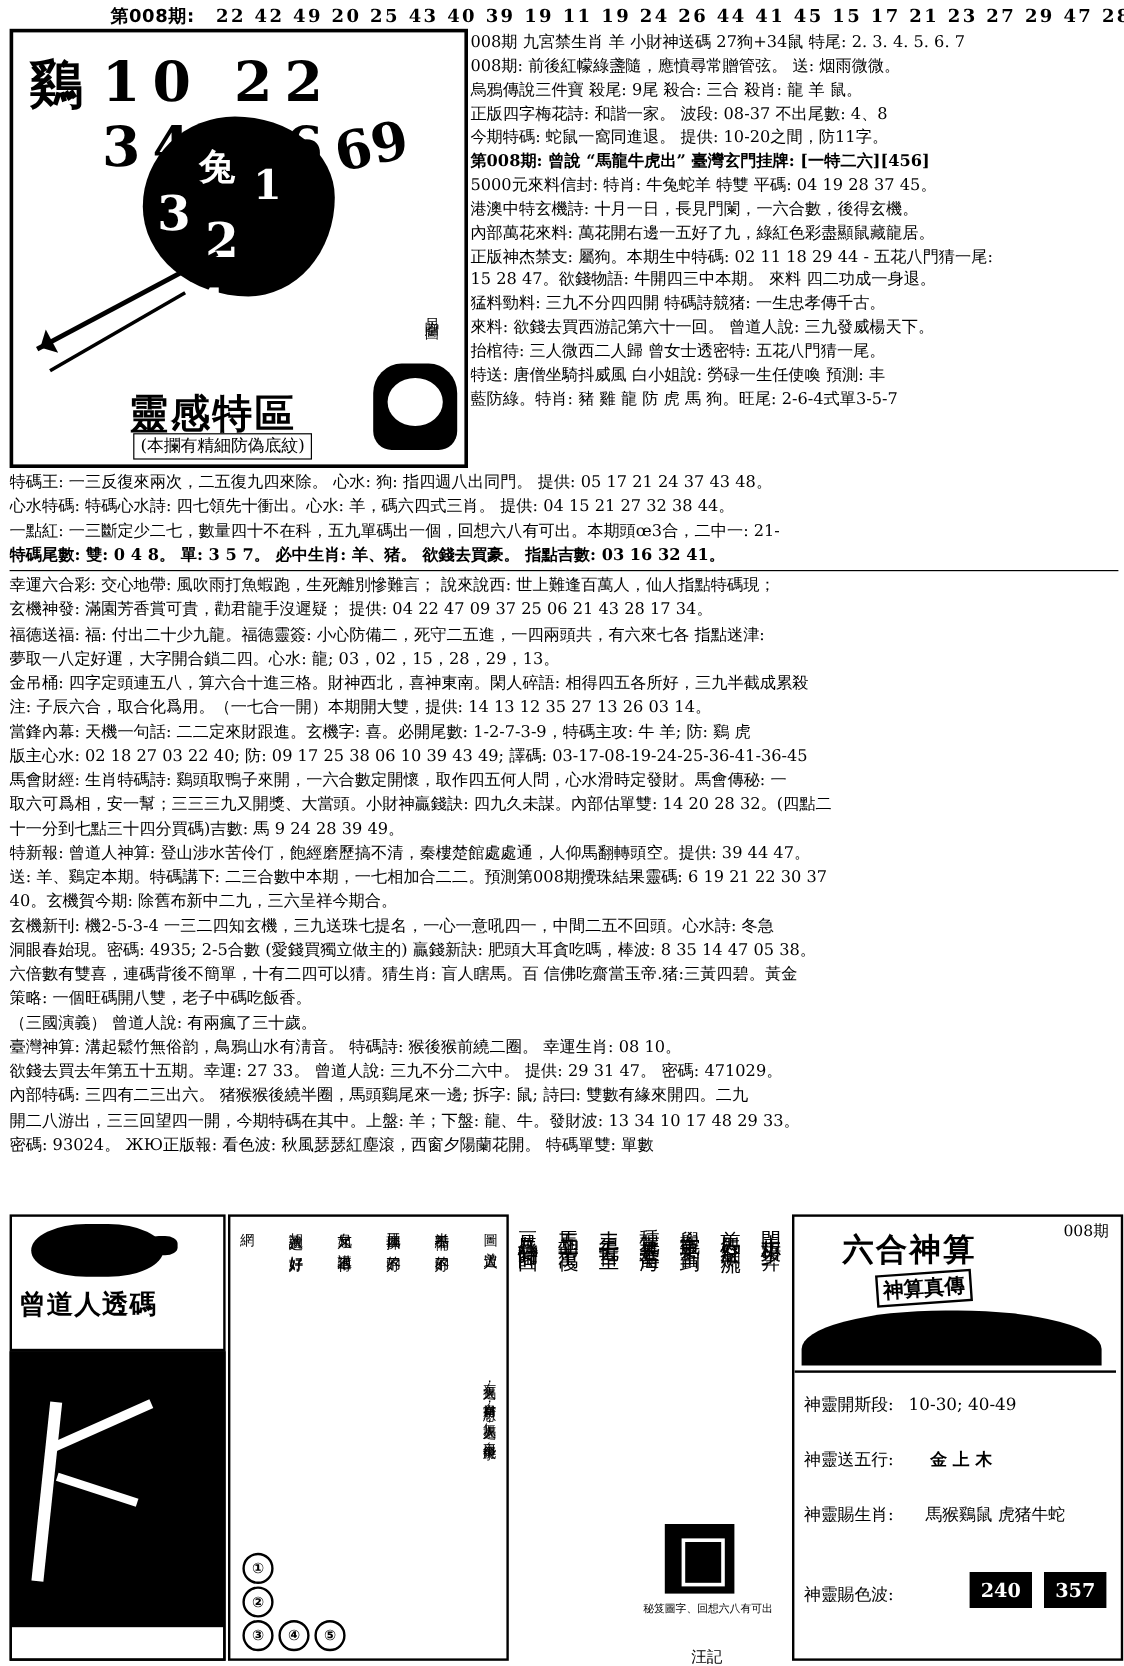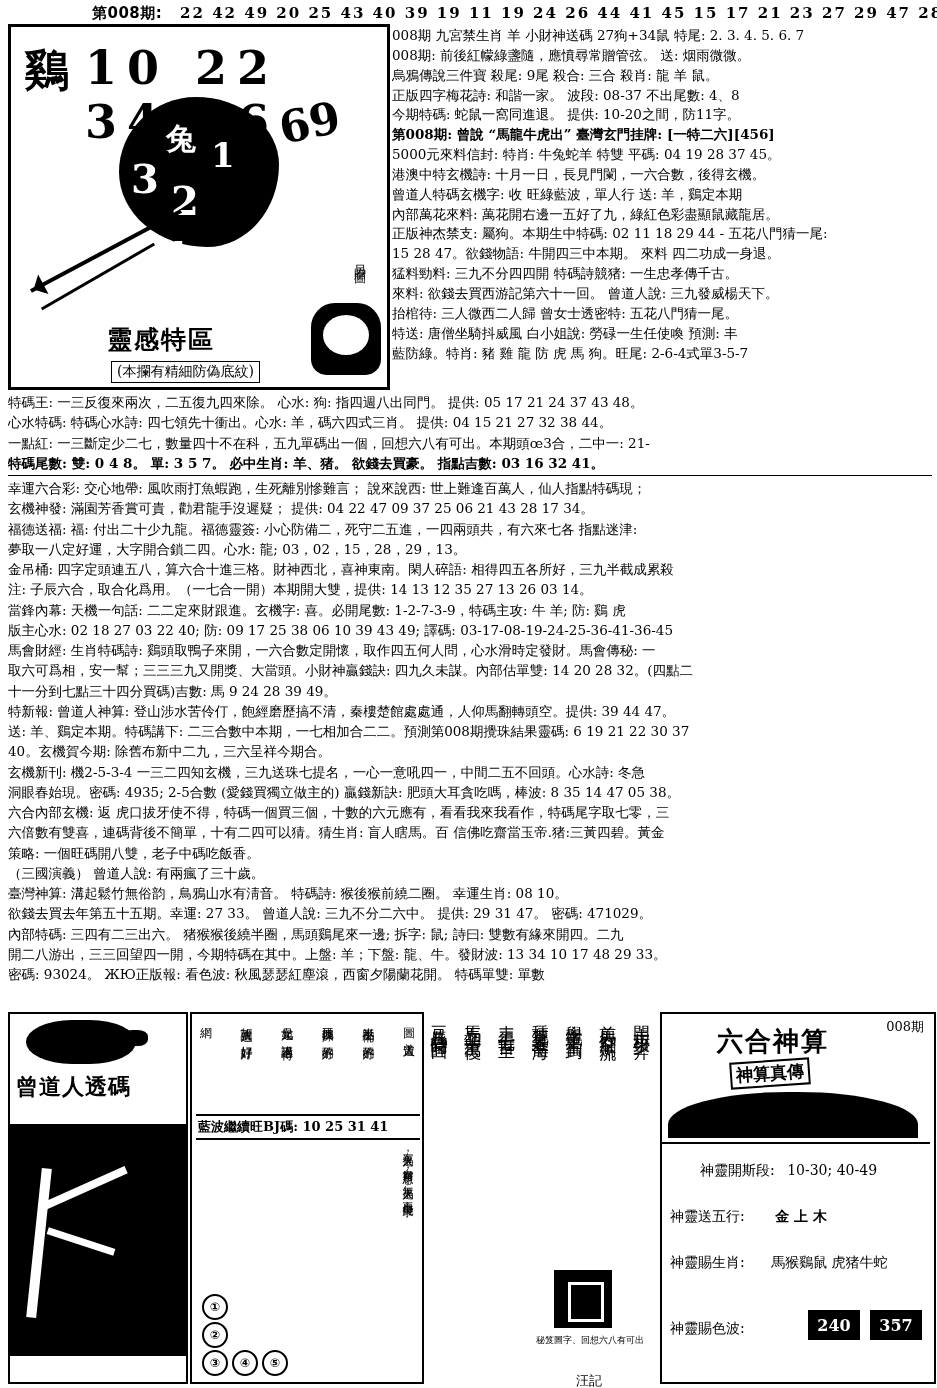--- a/index.html
+++ b/index.html
@@ -19,21 +19,21 @@
   .n3{left:120px;top:128px;font-size:40px;}
   .n2{left:160px;top:150px;font-size:40px;}
   .n1{left:200px;top:108px;font-size:34px;}
   .n4{left:150px;top:205px;font-size:40px;}
   .n0{left:195px;top:218px;font-size:40px;}
   .rabbit{position:absolute;left:155px;top:92px;font-size:30px;color:#fff;font-family:"DejaVu Serif","Liberation Serif",serif;font-weight:bold;}
   .num69{position:absolute;left:268px;top:70px;font-size:44px;font-weight:bold;font-family:"DejaVu Serif","Liberation Serif",serif;transform:rotate(-12deg);}
   .arrow{position:absolute;left:10px;top:222px;width:170px;height:4px;background:#000;transform:rotate(-28deg);}
   .arrow:before{content:"";position:absolute;left:-8px;top:-9px;border:11px solid transparent;border-right-color:#000;}
   .arrow2{position:absolute;left:22px;top:248px;width:130px;height:3px;background:#000;transform:rotate(-30deg);}
-  .title-band{position:absolute;left:96px;top:296px;font-size:25px;font-weight:bold;font-family:"DejaVu Serif","Liberation Serif",serif;letter-spacing:2px;}
+  .title-band{position:absolute;left:96px;top:296px;font-size:33px;font-weight:bold;font-family:"DejaVu Serif","Liberation Serif",serif;letter-spacing:2px;}
   .title-sub{position:absolute;left:100px;top:334px;font-size:14px;border:1px solid #000;padding:1px 5px;font-family:"DejaVu Serif","Liberation Serif",serif;}
   .dog{position:absolute;left:300px;top:276px;width:70px;height:72px;background:#000;border-radius:34% 34% 22% 22%;}
   .dogface{position:absolute;left:312px;top:288px;width:46px;height:40px;background:#fff;border-radius:50%;}
   .smallchar{position:absolute;left:340px;top:228px;font-size:12px;writing-mode:vertical-rl;font-family:"DejaVu Serif","Liberation Serif",serif;}
   
   .rcol{position:absolute;left:392px;top:26px;width:540px;font-family:"DejaVu Serif","Liberation Serif",serif;font-size:13.5px;line-height:1.47;}
   .rcol .row{white-space:nowrap;overflow:hidden;}
   .b{font-weight:bold;}
   
   .mid{position:absolute;left:8px;top:392px;width:924px;font-family:"DejaVu Serif","Liberation Serif",serif;font-size:13.5px;line-height:1.5;}
@@ -58,21 +58,21 @@
   .p2 .circ{position:absolute;width:22px;height:22px;border:2px solid #000;border-radius:50%;display:flex;align-items:center;justify-content:center;font-size:12px;font-weight:bold;}
   .p3{position:absolute;left:418px;top:0;width:228px;height:368px;}
   .poem{position:absolute;left:0;top:0;width:228px;height:250px;display:flex;flex-direction:row-reverse;justify-content:space-between;font-family:"DejaVu Serif","Liberation Serif",serif;}
   .poem .c{writing-mode:vertical-rl;text-orientation:upright;font-size:17px;line-height:1.5;letter-spacing:3px;}
   .p3 .seal{position:absolute;left:128px;top:258px;width:58px;height:58px;background:#000;}
   .p3 .seal:after{content:"";position:absolute;left:14px;top:12px;width:30px;height:34px;border:3px solid #fff;}
   .p3 .cap{position:absolute;left:110px;top:322px;font-size:9px;font-family:"DejaVu Serif","Liberation Serif",serif;}
   .p3 .cap2{position:absolute;left:150px;top:360px;font-size:13px;font-family:"DejaVu Serif","Liberation Serif",serif;}
   .p4{position:absolute;left:652px;top:0;width:272px;height:368px;border:2px solid #000;overflow:hidden;}
   .p4 .banner{position:absolute;left:0;top:0;width:268px;height:128px;border-bottom:2px solid #000;overflow:hidden;}
-  .p4 .btitle{position:absolute;left:40px;top:10px;font-size:26px;font-weight:bold;font-family:"DejaVu Serif","Liberation Serif",serif;letter-spacing:2px;margin-left:15px;}
+  .p4 .btitle{position:absolute;left:40px;top:10px;font-size:26px;font-weight:bold;font-family:"DejaVu Serif","Liberation Serif",serif;letter-spacing:2px;}
   .p4 .bsub{position:absolute;left:68px;top:46px;font-size:17px;font-weight:bold;font-family:"DejaVu Serif","Liberation Serif",serif;border:2px solid #000;padding:0 4px;transform:rotate(-4deg);}
   .p4 .issue{position:absolute;right:6px;top:6px;font-size:13px;font-family:"DejaVu Serif","Liberation Serif",serif;text-align:right;line-height:1.1;}
   .p4 .hill{position:absolute;left:6px;top:78px;width:250px;height:46px;background:#000;border-radius:48% 48% 0 0/70% 70% 0 0;}
   .p4 .row4{position:absolute;left:8px;font-size:14px;font-family:"DejaVu Serif","Liberation Serif",serif;white-space:nowrap;}
   .p4 .swatch{position:absolute;width:52px;height:30px;background:#000;color:#fff;display:flex;align-items:center;justify-content:center;font-size:16px;font-weight:bold;font-family:"DejaVu Serif","Liberation Serif",serif;}
 </style>
 </head>
 <body>
 
 <div class="page">
@@ -106,21 +106,20 @@
 
   <div class="rcol">
     <div class="row">008期 九宮禁生肖 羊 小財神送碼 27狗+34鼠 特尾: 2. 3. 4. 5. 6. 7</div>
     <div class="row">008期: 前後紅幪綠盞隨，應憤尋常贈管弦。 送: 烟雨微微。</div>
     <div class="row">烏鴉傳說三件寶  殺尾: 9尾 殺合: 三合 殺肖: 龍 羊 鼠。</div>
     <div class="row">正版四字梅花詩: 和諧一家。        波段: 08-37        不出尾數: 4、8</div>
     <div class="row">今期特碼: 蛇鼠一窩同進退。         提供: 10-20之間，防11字。</div>
     <div class="row b">第008期: 曾說  “馬龍牛虎出”    臺灣玄門挂牌: [一特二六][456]</div>
     <div class="row">5000元來料信封: 特肖: 牛兔蛇羊 特雙 平碼: 04 19 28 37 45。</div>
     <div class="row">港澳中特玄機詩: 十月一日，長見門闌，一六合數，後得玄機。</div>
-    <div class="row">曾道人特碼玄機字:      收 旺綠藍波，單人行 送:  羊，鷄定本期</div>
     <div class="row">內部萬花來料: 萬花開右邊一五好了九，綠紅色彩盡顯鼠藏龍居。</div>
     <div class="row">正版神杰禁支:     屬狗。本期生中特碼: 02 11 18 29 44 - 五花八門猜一尾:</div>
     <div class="row">15 28 47。欲錢物語:   牛開四三中本期。  來料  四二功成一身退。</div>
     <div class="row">猛料勁料:   三九不分四四開       特碼詩競猪:  一生忠孝傳千古。</div>
     <div class="row">來料:  欲錢去買西游記第六十一回。    曾道人說:  三九發威楊天下。</div>
     <div class="row">抬棺待:    三人微西二人歸             曾女士透密特:  五花八門猜一尾。</div>
     <div class="row">特送:   唐僧坐騎抖威風      白小姐說:  勞碌一生任使喚  預測: 丰</div>
     <div class="row">藍防綠。特肖: 豬 雞 龍 防 虎 馬 狗。旺尾: 2-6-4式單3-5-7</div>
   </div>
 
@@ -139,21 +138,20 @@
     <div class="row">當鋒內幕:   天機一句話: 二二定來財跟進。玄機字: 喜。必開尾數: 1-2-7-3-9，特碼主攻: 牛 羊;  防: 鷄 虎</div>
     <div class="row">版主心水: 02 18 27 03 22 40;   防: 09 17 25 38 06 10 39 43 49;  譯碼: 03-17-08-19-24-25-36-41-36-45</div>
     <div class="row">馬會財經:     生肖特碼詩:   鷄頭取鴨子來開，一六合數定開懷，取作四五何人問，心水滑時定發財。馬會傳秘: 一</div>
     <div class="row">取六可爲相，安一幫；三三三九又開獎、大當頭。小財神贏錢訣:   四九久未謀。內部估單雙:   14 20 28 32。(四點二</div>
     <div class="row">十一分到七點三十四分買碼)吉數:  馬 9 24 28 39 49。</div>
     <div class="row">特新報:     曾道人神算: 登山涉水苦伶仃，飽經磨歷搞不清，秦樓楚館處處通，人仰馬翻轉頭空。提供: 39 44 47。</div>
     <div class="row">送: 羊、鷄定本期。特碼講下: 二三合數中本期，一七相加合二二。預測第008期攪珠結果靈碼: 6 19 21 22 30 37</div>
     <div class="row">40。玄機賀今期: 除舊布新中二九，三六呈祥今期合。</div>
     <div class="row">玄機新刊:   機2-5-3-4   一三二四知玄機，三九送珠七提名，一心一意吼四一，中間二五不回頭。心水詩: 冬急</div>
     <div class="row">洞眼春始現。密碼: 4935; 2-5合數 (愛錢買獨立做主的) 贏錢新訣: 肥頭大耳貪吃嗎，棒波: 8 35 14 47 05 38。</div>
-    <div class="row">六合內部玄機:   返 虎口拔牙使不得，特碼一個買三個，十數的六元應有，看看我來我看作，特碼尾字取七零，三</div>
     <div class="row">六倍數有雙喜，連碼背後不簡單，十有二四可以猜。猜生肖: 盲人瞎馬。百  信佛吃齋當玉帝.猪:三黃四碧。黃金</div>
     <div class="row">策略:  一個旺碼開八雙，老子中碼吃飯香。</div>
     <div class="row">                   （三國演義）      曾道人說:   有兩瘋了三十歲。</div>
     <div class="row">臺灣神算:    溝起鬆竹無俗韵，鳥鴉山水有淸音。     特碼詩:     猴後猴前繞二圈。     幸運生肖:  08 10。</div>
     <div class="row">欲錢去買去年第五十五期。幸運:    27 33。      曾道人說:    三九不分二六中。  提供: 29 31 47。 密碼: 471029。</div>
     <div class="row">內部特碼:     三四有二三出六。    猪猴猴後繞半圈，馬頭鷄尾來一邊; 拆字: 鼠;  詩曰:  雙數有緣來開四。二九</div>
     <div class="row">開二八游出，三三回望四一開，今期特碼在其中。上盤: 羊；下盤:  龍、牛。發財波: 13 34 10 17 48 29 33。</div>
     <div class="row">密碼: 93024。          ЖЮ正版報:  看色波:  秋風瑟瑟紅塵滾，西窗夕陽蘭花開。  特碼單雙:  單數</div>
   </div>
 
@@ -172,21 +170,20 @@
 
     <div class="p2">
       <div class="cols">
         <div class="vtext">網</div>
         <div class="vtext">胡說八道 好好好</div>
         <div class="vtext">女兄姐 講過不得</div>
         <div class="vtext">挑三揀四 的不好</div>
         <div class="vtext">半點不備 的不好</div>
         <div class="vtext">圖 曾道人</div>
       </div>
-      <div class="bluebar">藍波繼續旺BJ碼: 10  25  31  41</div>
       <div class="art2">
         <div class="circ" style="left:6px;top:150px;">①</div>
         <div class="circ" style="left:6px;top:178px;">②</div>
         <div class="circ" style="left:6px;top:206px;">③</div>
         <div class="circ" style="left:36px;top:206px;">④</div>
         <div class="circ" style="left:66px;top:206px;">⑤</div>
         <div class="vtext" style="position:absolute;right:2px;top:0;font-size:11px;">有福之人，自當有所想，無福之人，自不能得求</div>
       </div>
     </div>
 
@@ -205,21 +202,21 @@
       <div class="cap2">汪記</div>
     </div>
 
     <div class="p4">
       <div class="banner">
         <div class="btitle">六合神算</div>
         <div class="bsub">神算真傳</div>
         <div class="issue">008期</div>
         <div class="hill"></div>
       </div>
-      <div class="row4" style="top:148px;margin-left:30px;">
+      <div class="row4" style="top:148px;">
         <span>神靈開斯段:</span>
         <span style="margin-left:8px;">10-30;  40-49</span>
       </div>
       <div class="row4" style="top:194px;">
         <span>神靈送五行:</span>
         <span style="margin-left:26px;font-weight:bold;">金  上  木</span>
       </div>
       <div class="row4" style="top:240px;">
         <span>神靈賜生肖:</span>
         <span style="margin-left:22px;">馬猴鷄鼠 虎猪牛蛇</span>

